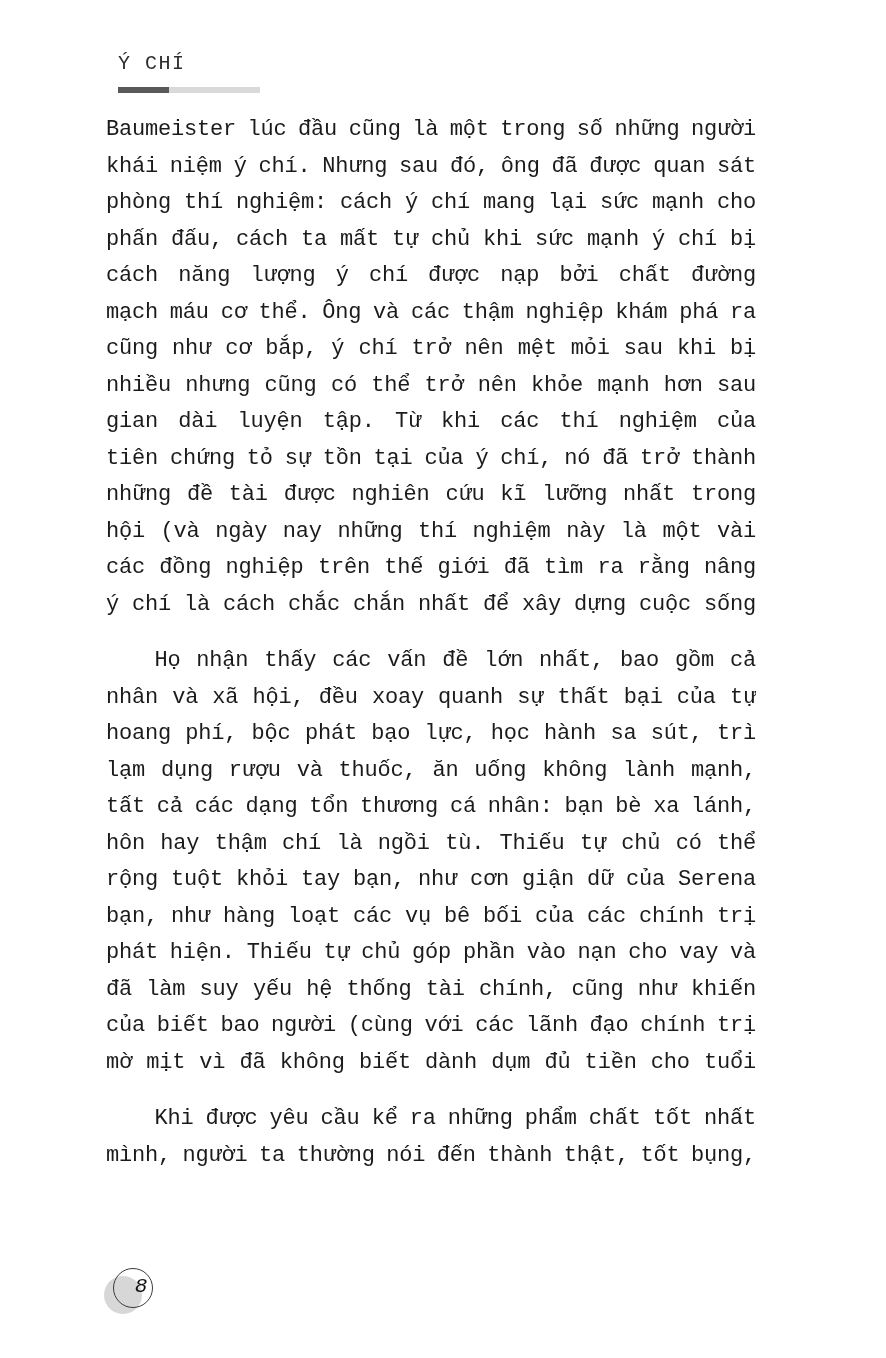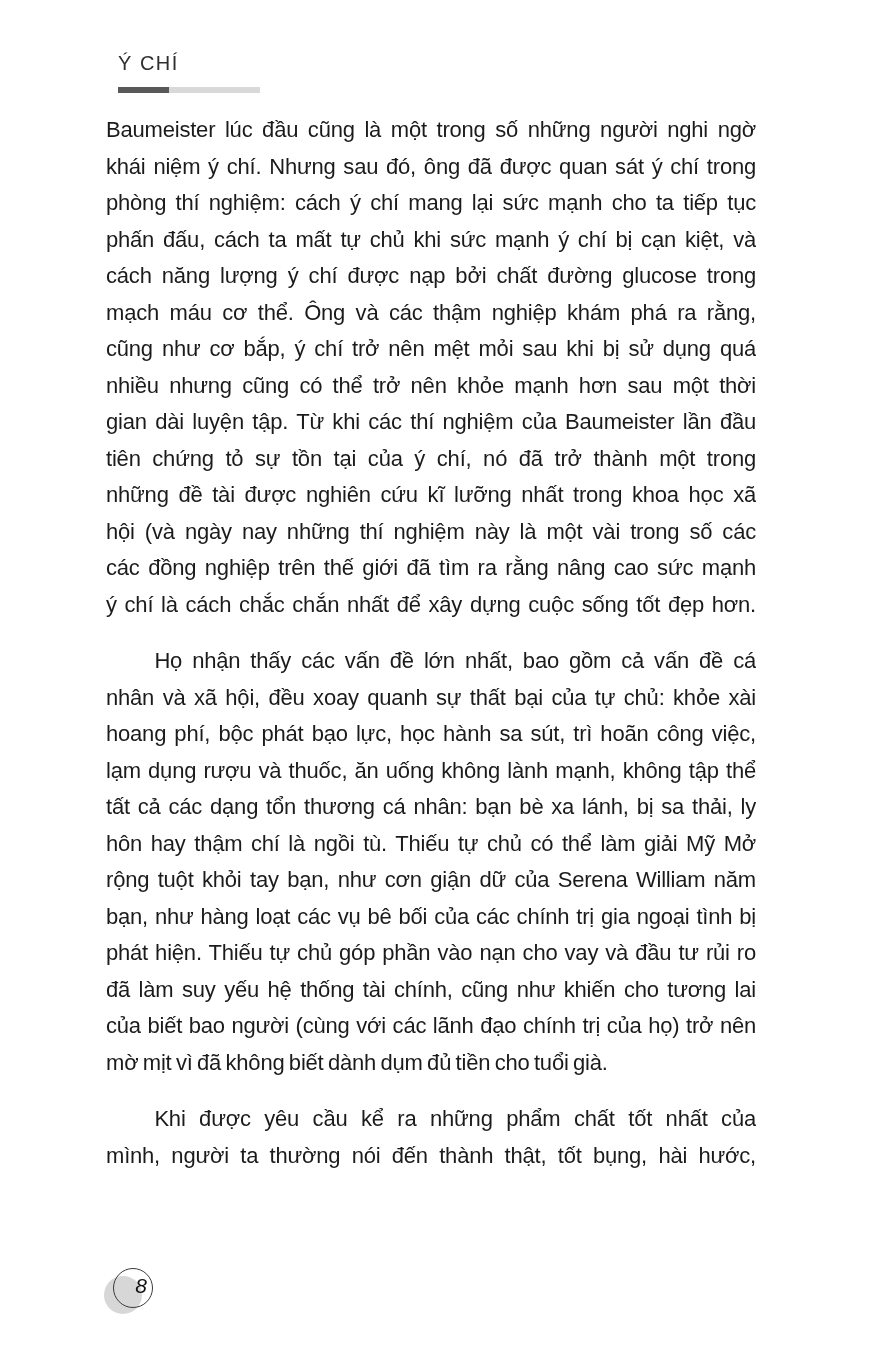--- a/index.html
+++ b/index.html
@@ -6,21 +6,21 @@
     margin: 0;
     padding: 0;
     background: #ffffff;
   }
   .page {
     position: relative;
     width: 886px;
     height: 1358px;
     background: #ffffff;
     overflow: hidden;
-    font-family: Liberation Sans, sans-serif;
+    font-family: Liberation Mono, monospace;
     color: #1b1b1b;
   }
   
   .running-head {
     position: absolute;
     left: 118px;
     top: 52px;
     font-size: 20px;
     letter-spacing: 1.5px;
     color: #2e2e2e;

